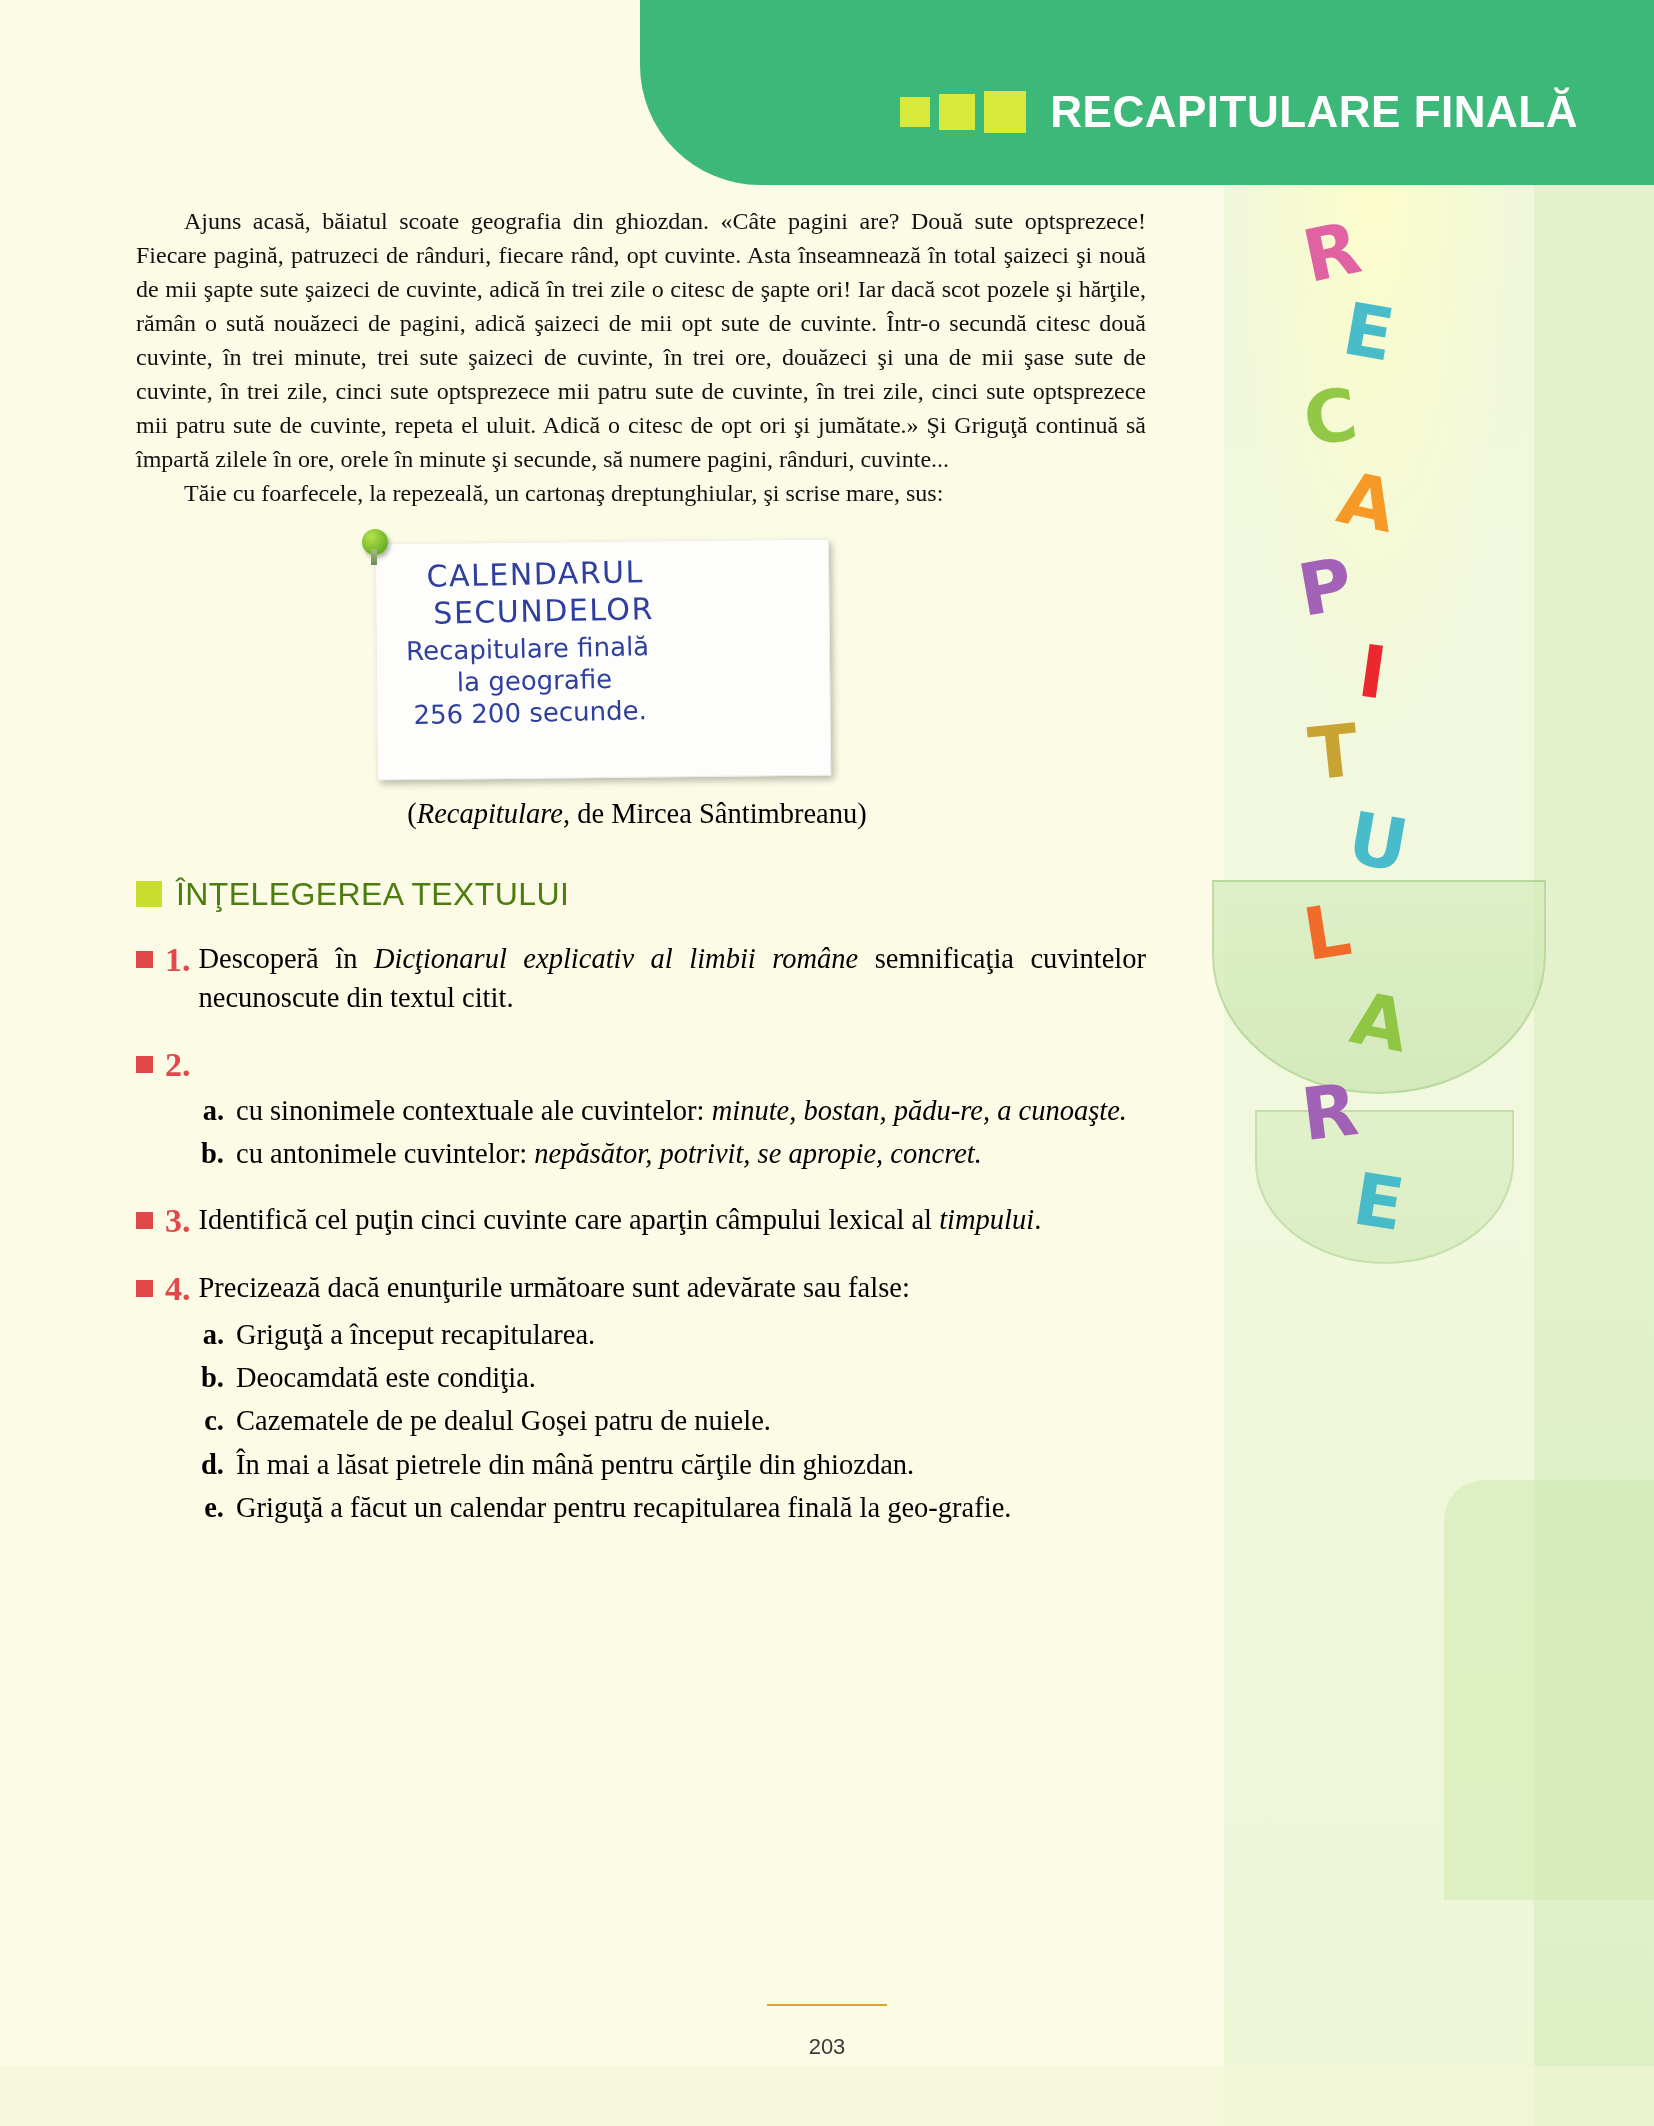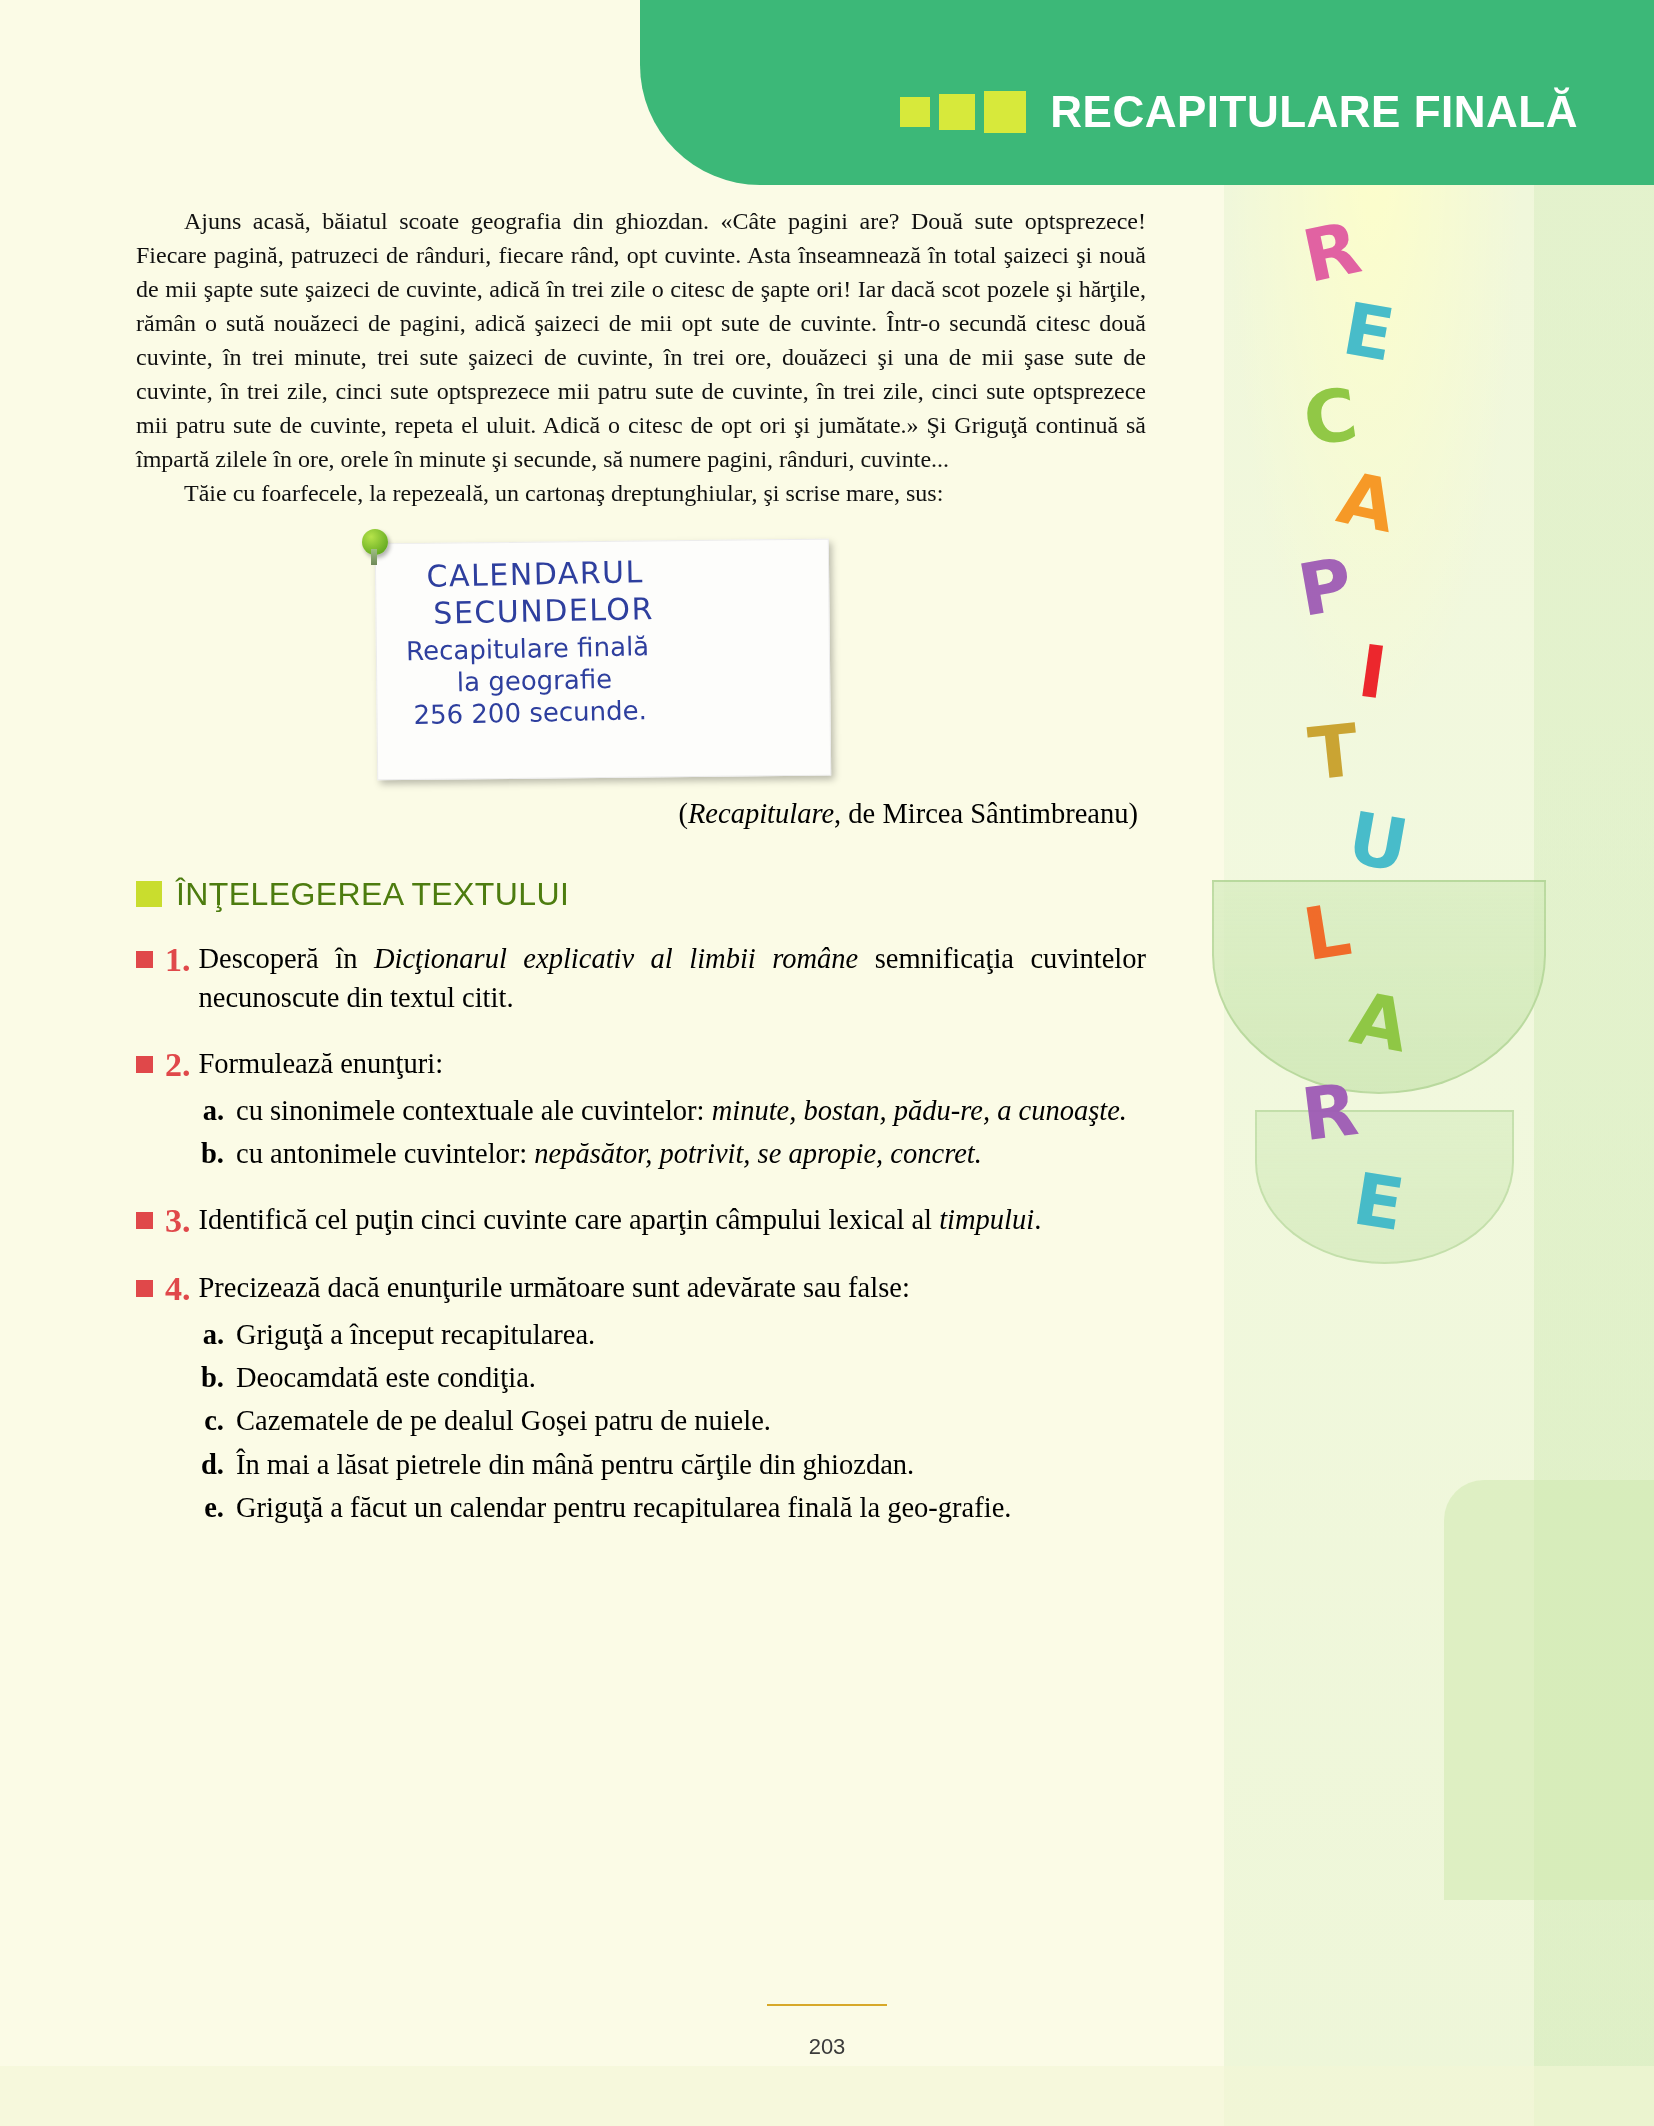--- a/index.html
+++ b/index.html
@@ -241,21 +241,21 @@
     width: 38px;
     flex: 0 0 auto;
     text-align: right;
     padding-right: 12px;
   }
   .sub-text { flex: 1 1 auto; text-align: justify; }
   em { font-style: italic; }
 
   .attrib {
     margin-top: 22px;
-    text-align: right;
+    text-align: center;
     font-size: 28.5px;
     padding-right: 8px;
   }
 
   
   .page-num-rule {
     position: absolute;
     left: 50%;
     transform: translateX(-50%);
     bottom: 120px;
@@ -388,21 +388,20 @@
 
     <div id="exercises">
         <div class="ex">
           <span class="ex-bullet"></span>
           <span class="ex-num">1.</span>
           <div class="ex-body"><span>Descoperă în </span><em>Dicţionarul explicativ al limbii române</em><span> semnificaţia cuvintelor necunoscute din textul citit.</span></div>
         </div>
         <div class="ex">
           <span class="ex-bullet"></span>
           <span class="ex-num">2.</span>
-          <div class="ex-body"><span>Formulează enunţuri:</span></div>
         </div>
         <div class="sub">
           <span class="sub-letter">a.</span>
           <span class="sub-text"><span>cu sinonimele contextuale ale cuvintelor: </span><em>minute, bostan, pădu-re, a cunoaşte.</em></span>
         </div>
         <div class="sub">
           <span class="sub-letter">b.</span>
           <span class="sub-text"><span>cu antonimele cuvintelor: </span><em>nepăsător, potrivit, se apropie, concret.</em></span>
         </div>
         <div class="ex">

